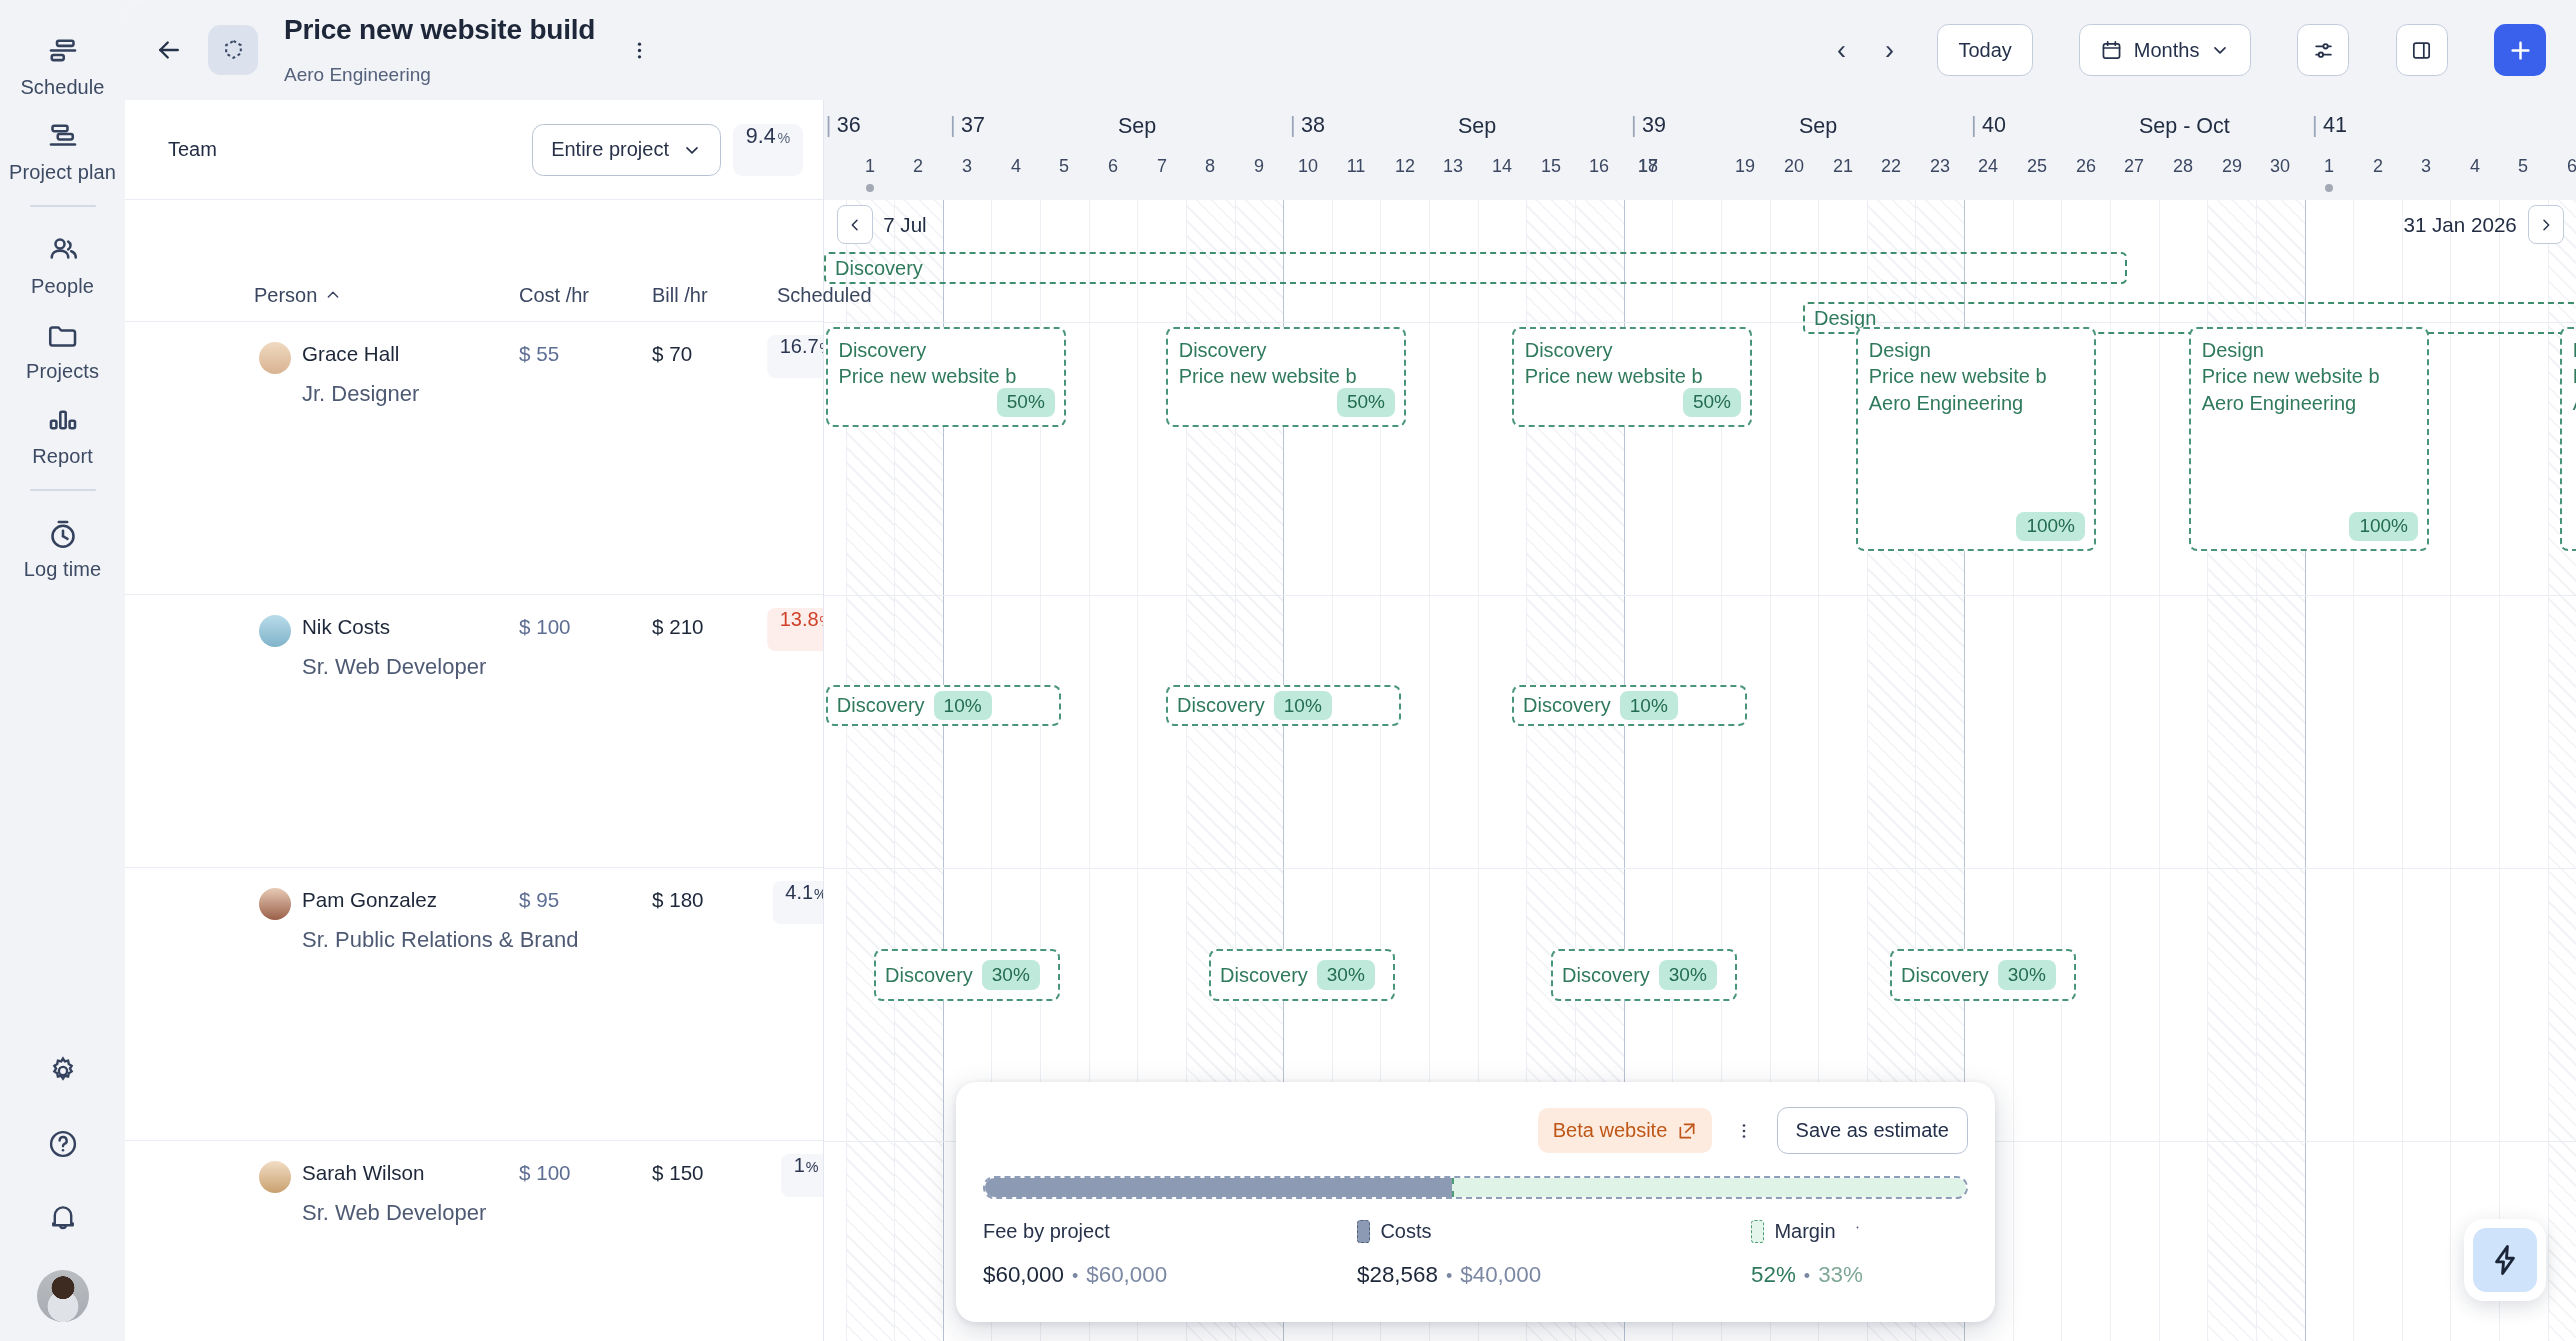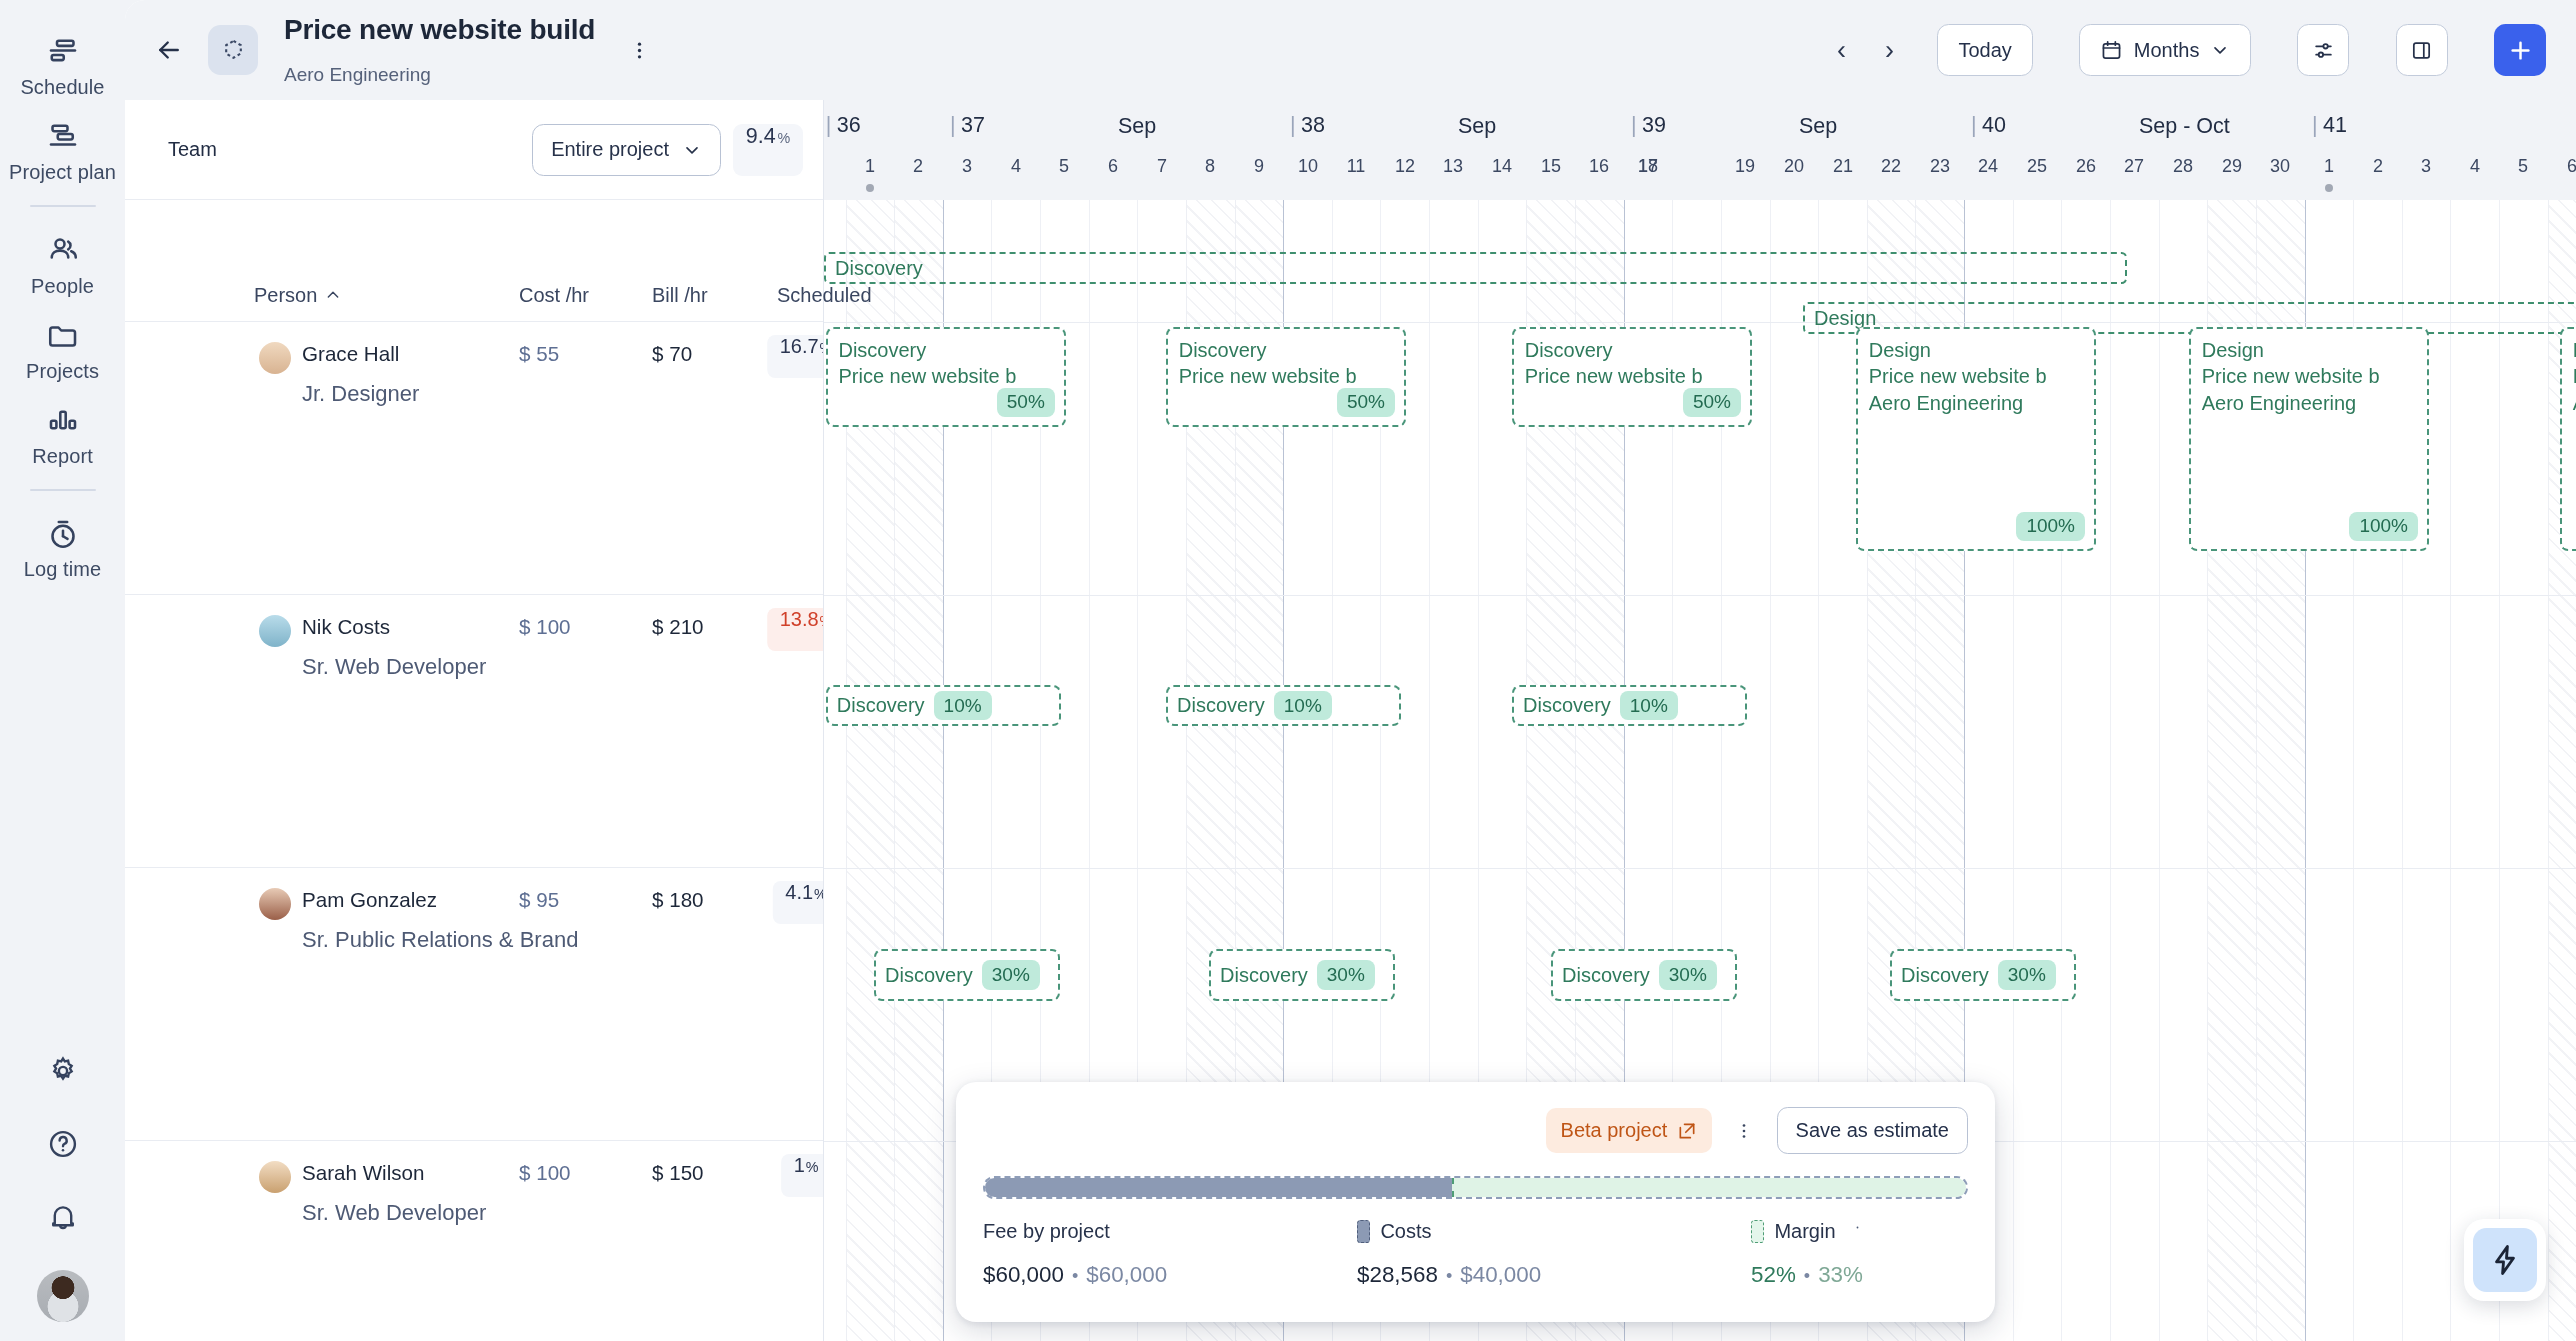--- a/index.html
+++ b/index.html
@@ -637,20 +637,38 @@
               <div class="wkline" style="left: 459px;"></div>
               <div class="wkline" style="left: 800px;"></div>
               <div class="wkline" style="left: 1140px;"></div>
               <div class="wkline" style="left: 1481px;"></div>
               <div class="rowline" style="top: 122px;"></div>
               <div class="rowline" style="top: 395px;"></div>
               <div class="rowline" style="top: 668px;"></div>
               <div class="rowline" style="top: 941px;"></div>
             </div>
 
+          <div class="datestrip">
+            <div class="dnav l">
+              <div class="dnav-btn">
+                <svg width="16" height="16" viewBox="0 0 24 24" fill="none" stroke="#26314a" stroke-width="2.2" stroke-linecap="round" stroke-linejoin="round">
+                  <polyline points="15,5 8,12 15,19"></polyline>
+                </svg>
+              </div>
+              <span>7 Jul</span>
+            </div>
+            <div class="dnav r">
+              <span>31 Jan 2026</span>
+              <div class="dnav-btn">
+                <svg width="16" height="16" viewBox="0 0 24 24" fill="none" stroke="#26314a" stroke-width="2.2" stroke-linecap="round" stroke-linejoin="round">
+                  <polyline points="9,5 16,12 9,19"></polyline>
+                </svg>
+              </div>
+            </div>
+          </div>
 
           <div id="overlay">
               <div class="phase" style="left: 0px; width: 1303px; top: 52px;">
                 <span>Discovery</span>
               </div>
               <div class="phase" style="left: 979px; width: 806px; top: 102px;">
                 <span>Design</span>
               </div>
               <div class="alloc" style="left: 1.8px; top: 127px; width: 240px; height: 100px;">
                 <div class="ln">Discovery</div>
@@ -713,21 +731,21 @@
                 <span class="pctb">30%</span>
               </div>
             </div>
         </div>
       </section>
 
       <div class="profit">
         <div class="pf-top">
           <div class="spacer"></div>
           <div class="beta">
-            <span>Beta project</span>
+            <span>Beta website</span>
             <span>
               <svg width="20" height="20" viewBox="0 0 24 24" fill="none" stroke="#bf5516" stroke-width="2" stroke-linecap="round" stroke-linejoin="round">
                 <polyline points="9,4 20,4 20,15"></polyline>
                   <line x1="20" y1="4" x2="10.5" y2="13.5"></line>
                 <polyline points="16,20 4,20 4,8"></polyline>
               </svg>
             </span>
           </div>
           <div class="pf-kebab">
             <svg width="20" height="20" viewBox="0 0 24 24" fill="#3a4660">

